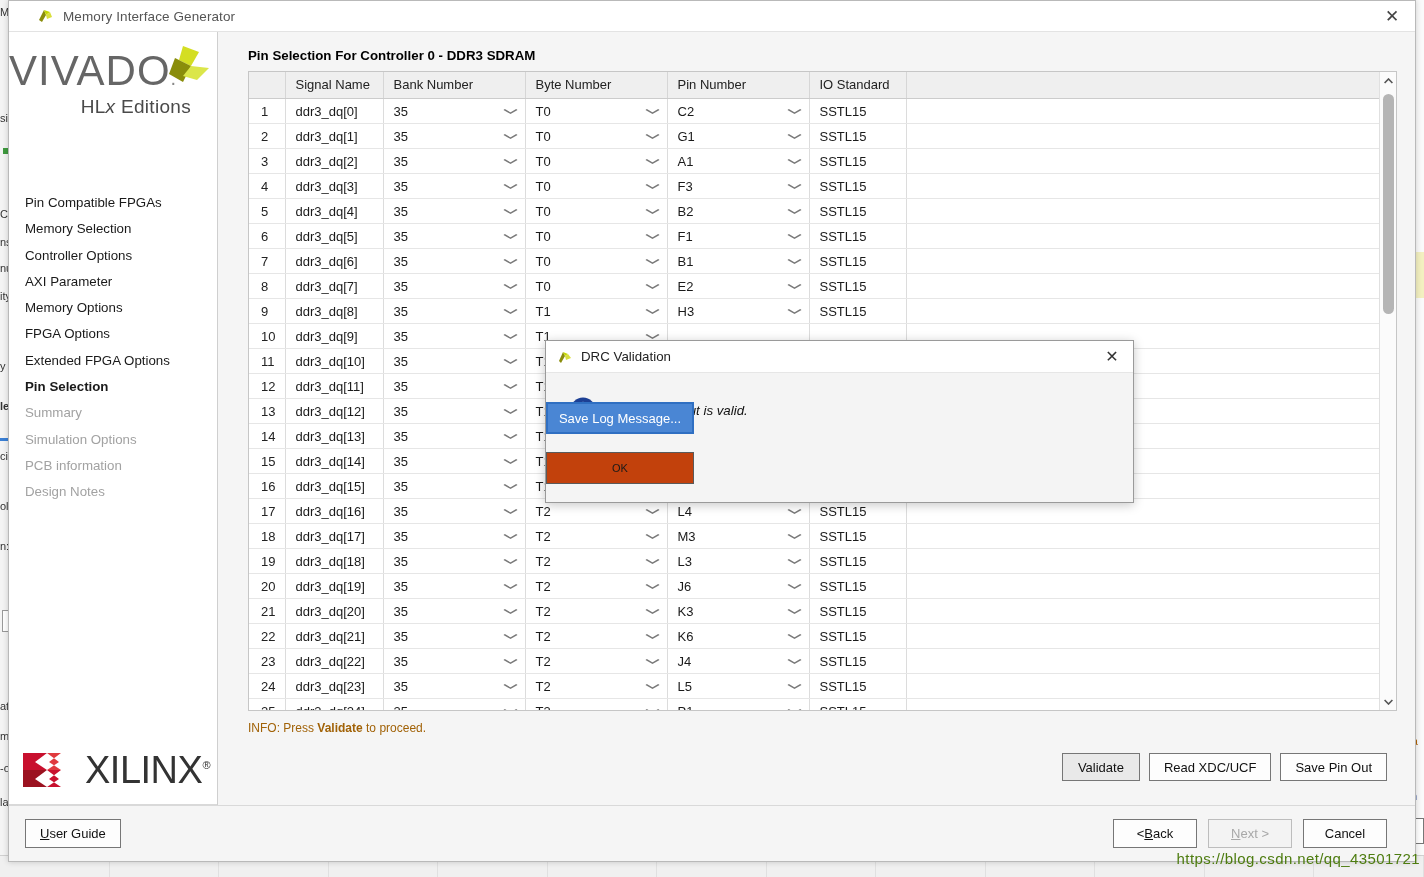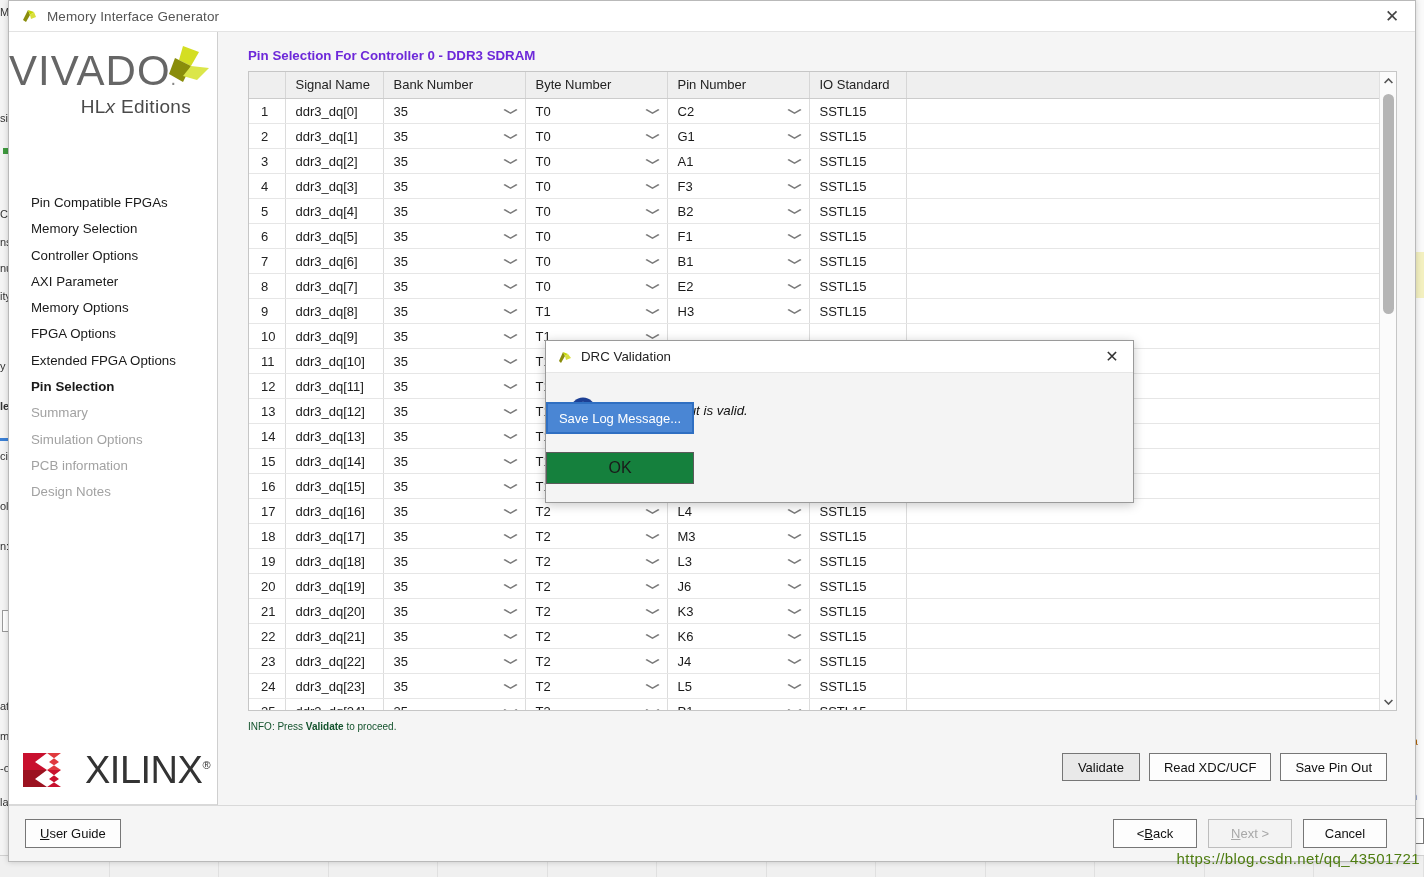--- a/index.html
+++ b/index.html
@@ -58,21 +58,21 @@
     position: absolute; left: 8px; top: 0; width: 1408px; height: 862px;
     background: #f5f5f5;
     border: 1px solid #b9b9b9;
     box-shadow: 0 0 6px rgba(0,0,0,.18);
     display: flex; flex-direction: column;
   }
   #titlebar {
     height: 31px; background: #ffffff;
     border-bottom: 1px solid #e3e3e3;
     display: flex; align-items: center;
-    padding-left: 12px;
+    padding-left: 28px;
     flex: 0 0 31px;
   }
   #titlebar .tb-icon { width: 18px; height: 18px; margin-right: 8px; flex: 0 0 18px; }
   #titlebar .tb-title {
     font-size: 13.5px; color: #555; letter-spacing: .1px;
   }
   #titlebar .tb-close {
     margin-left: auto; width: 46px; height: 30px;
     display: flex; align-items: center; justify-content: center;
     color: #444; font-size: 17px; line-height: 1;
@@ -99,21 +99,21 @@
     font-size: 19px; color: #4a4a4a; text-align: right;
     padding-right: 26px; margin-top: 4px; letter-spacing: .3px;
   }
   .viv-sub i { font-style: italic; }
   #viv-mark { position: absolute; right: 6px; top: 12px; width: 64px; height: 56px; }
 
   #nav { padding: 18px 0 0 16px; flex: 1; }
   .nav-item {
     font-size: 13.3px; color: #1a1a1a;
     padding: 5px 0 6px 0; line-height: 1.15;
-    cursor: default; white-space: nowrap; margin-left: 6px;
+    cursor: default; white-space: nowrap;
   }
   .nav-item.current { font-weight: bold; }
   .nav-item.disabled { color: #a2a2a2; }
 
   #xilinx-logo {
     height: 70px; display: flex; align-items: center;
     padding-left: 12px; gap: 12px;
     border-bottom: 1px solid #d9d9d9;
   }
   #xil-mark { width: 52px; height: 42px; flex: 0 0 52px; }
@@ -123,21 +123,21 @@
   }
   #xil-word sup { font-size: 11px; vertical-align: super; }
 
   
   #content {
     flex: 1; display: flex; flex-direction: column;
     background: #f5f5f5; min-width: 0; position: relative;
   }
   #content-head {
     padding: 16px 0 8px 30px;
-    font-size: 13.3px; font-weight: bold; color: #6d28d9;
+    font-size: 13.3px; font-weight: bold; color: #000000;
   }
   #table-wrap {
     margin: 0 18px 0 30px;
     flex: 1; min-height: 0;
     display: flex;
     border: 1px solid #c6c6c6;
     background: #fff;
     position: relative;
     overflow: hidden;
   }
@@ -196,21 +196,21 @@
   }
   #vscroll .sb-up { top: 0; }
   #vscroll .sb-down { bottom: 0; }
   #vscroll .sb-thumb {
     position: absolute; left: 3px; width: 11px;
     top: 22px; height: 220px;
     background: #b5b5b5; border-radius: 6px;
   }
 
   #info-bar {
-    padding: 10px 12px 0 30px; font-size: 10px; color: #14532d;
+    padding: 10px 12px 0 30px; font-size: 12px; color: #a16207;
     height: 42px; flex: 0 0 42px;
   }
   #action-row {
     height: 52px; flex: 0 0 52px;
     display: flex; align-items: flex-start; justify-content: flex-end;
     gap: 9px; padding-right: 28px;
   }
   .btn {
     background: #fdfdfd; border: 1px solid #767676;
     padding: 0 14px; height: 28px; min-width: 78px;
@@ -267,22 +267,22 @@
   #drc-btns {
     position: absolute; left: 0; right: 0; bottom: 18px;
     display: flex; justify-content: center; gap: 18px; flex-direction: column;
   }
   #btn-savelog {
     background: #4a86d4; color: #fff; border: 2px solid #2f6fc2;
     width: 148px; height: 32px; font-size: 13px;
     display: flex; align-items: center; justify-content: center;
   }
   #btn-ok {
-    background: #15803d; border: 1px solid #5a5a5a;
-    width: 148px; height: 32px; font-size: 16px;
+    background: #c2410c; border: 1px solid #5a5a5a;
+    width: 148px; height: 32px; font-size: 11px;
     display: flex; align-items: center; justify-content: center;
   }
 
   
   #watermark {
     position: absolute; right: 4px; bottom: 10px;
     font-size: 15px; color: #4d7c0f; letter-spacing: .4px;
     z-index: 60; pointer-events: none;
     white-space: nowrap;
   }

